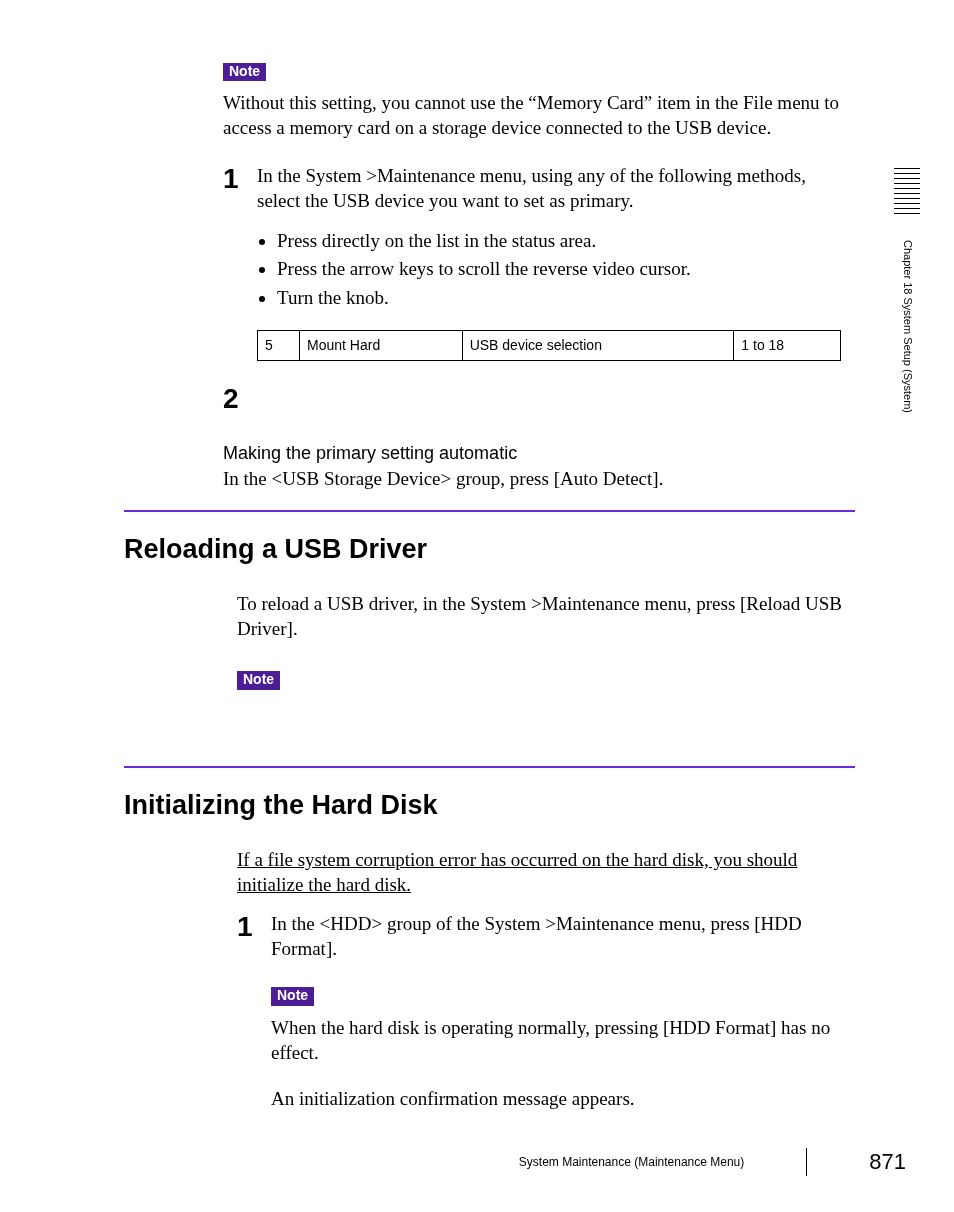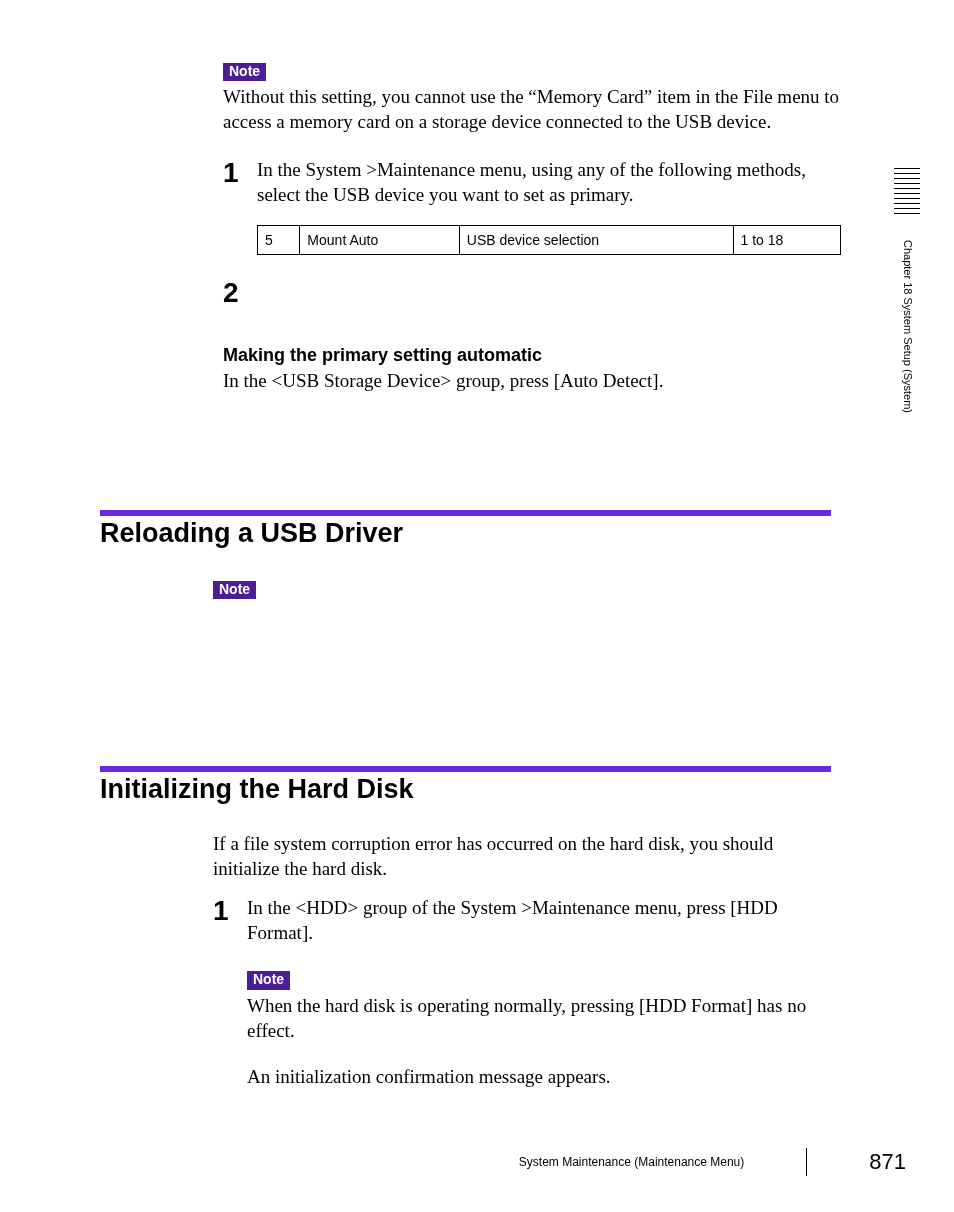--- a/index.html
+++ b/index.html
@@ -27,21 +27,21 @@
     color: #fff;
     font-family: Arial, Helvetica, sans-serif;
     font-weight: bold;
     font-size: 14px;
     padding: 1px 6px 2px 6px;
     line-height: 1.1;
   }
   .body-text {
     font-size: 19px;
     line-height: 1.32;
-    margin: 3px 0 0 0;
+    margin: 9px 0 0 0;
   }
   .step {
     display: flex;
     align-items: flex-start;
     margin-top: 22px;
   }
   .step-num {
     font-family: Arial, Helvetica, sans-serif;
     font-weight: bold;
     font-size: 28px;
@@ -81,30 +81,30 @@
   }
   table.param-table th {
     font-weight: bold;
   }
   .col-knob { width: 54px; }
   .col-param { width: 98px; }
   .col-adj { width: 270px; }
   .col-set { width: 150px; }
   .sub-heading {
     font-family: Arial, Helvetica, sans-serif;
-    font-weight: bold;
+    font-weight: normal;
     font-size: 18px;
-    margin-top: 38px;
+    margin-top: 30px;
   }
   .section-heading-wrap {
     position: absolute;
-    left: 100px;
+    left: 124px;
     width: 731px;
-    border-top: 6px solid #6d28d9;
-    padding-top: 2px;
+    border-top: 2px solid #6d28d9;
+    padding-top: 22px;
   }
   .section-heading {
     font-family: Arial, Helvetica, sans-serif;
     font-weight: bold;
     font-size: 27px;
     margin: 0;
   }
   .section-body {
     margin-left: 113px; 
     margin-top: 26px;
@@ -183,26 +183,31 @@
   <div class="content-col">
 
     <span class="note-badge">Note</span>
     <p class="body-text">Without this setting, you cannot use the “Memory Card” item in the File menu to access a memory card on a storage device connected to the USB device.</p>
 
     
     <div class="step">
       <div class="step-num">1</div>
       <div class="step-body">
         <span>In the System &gt;Maintenance menu, using any of the following methods, select the USB device you want to set as primary.</span>
+        <ul class="bullets">
+          <li>Press directly on the list in the status area.</li>
+          <li>Press the arrow keys to scroll the reverse video cursor.</li>
+          <li>Turn the knob.</li>
+        </ul>
 
         <table class="param-table">
           <tbody>
           <tr>
             <td>5</td>
-            <td>Mount Auto</td>
+            <td>Mount Hard</td>
             <td>USB device selection</td>
             <td>1 to 18</td>
           </tr>
         </tbody>
           </table>
       </div>
     </div>
 
     
     <div class="step">
@@ -211,30 +216,31 @@
 
     
     <div class="sub-heading">Making the primary setting automatic</div>
     <p class="body-text" style="margin-top:2px;">In the &lt;USB Storage Device&gt; group, press [Auto Detect].</p>
 
   </div>
 
   <div class="section-heading-wrap" style="top:510px;">
     <h2 class="section-heading">Reloading a USB Driver</h2>
     <div class="section-body">
+      <p class="body-text" style="margin-top:0;">To reload a USB driver, in the System &gt;Maintenance menu, press [Reload USB Driver].</p>
       <div style="margin-top:24px;">
         <span class="note-badge">Note</span>
       </div>
     </div>
   </div>
 
   <div class="section-heading-wrap" style="top:766px;">
     <h2 class="section-heading">Initializing the Hard Disk</h2>
     <div class="section-body">
-      <p class="body-text" style="margin-top:0;">If a file system corruption error has occurred on the hard disk, you should initialize the hard disk.</p>
+      <p class="body-text" style="margin-top:0;text-decoration:underline;">If a file system corruption error has occurred on the hard disk, you should initialize the hard disk.</p>
 
       <div class="step" style="margin-top:14px;">
         <div class="step-num">1</div>
         <div class="step-body">
           <span>In the &lt;HDD&gt; group of the System &gt;Maintenance menu, press [HDD Format].</span>
           <div style="margin-top:20px;">
             <span class="note-badge">Note</span>
             <p class="body-text">When the hard disk is operating normally, pressing [HDD Format] has no effect.</p>
           </div>
           <p class="body-text" style="margin-top:20px;">An initialization confirmation message appears.</p>

